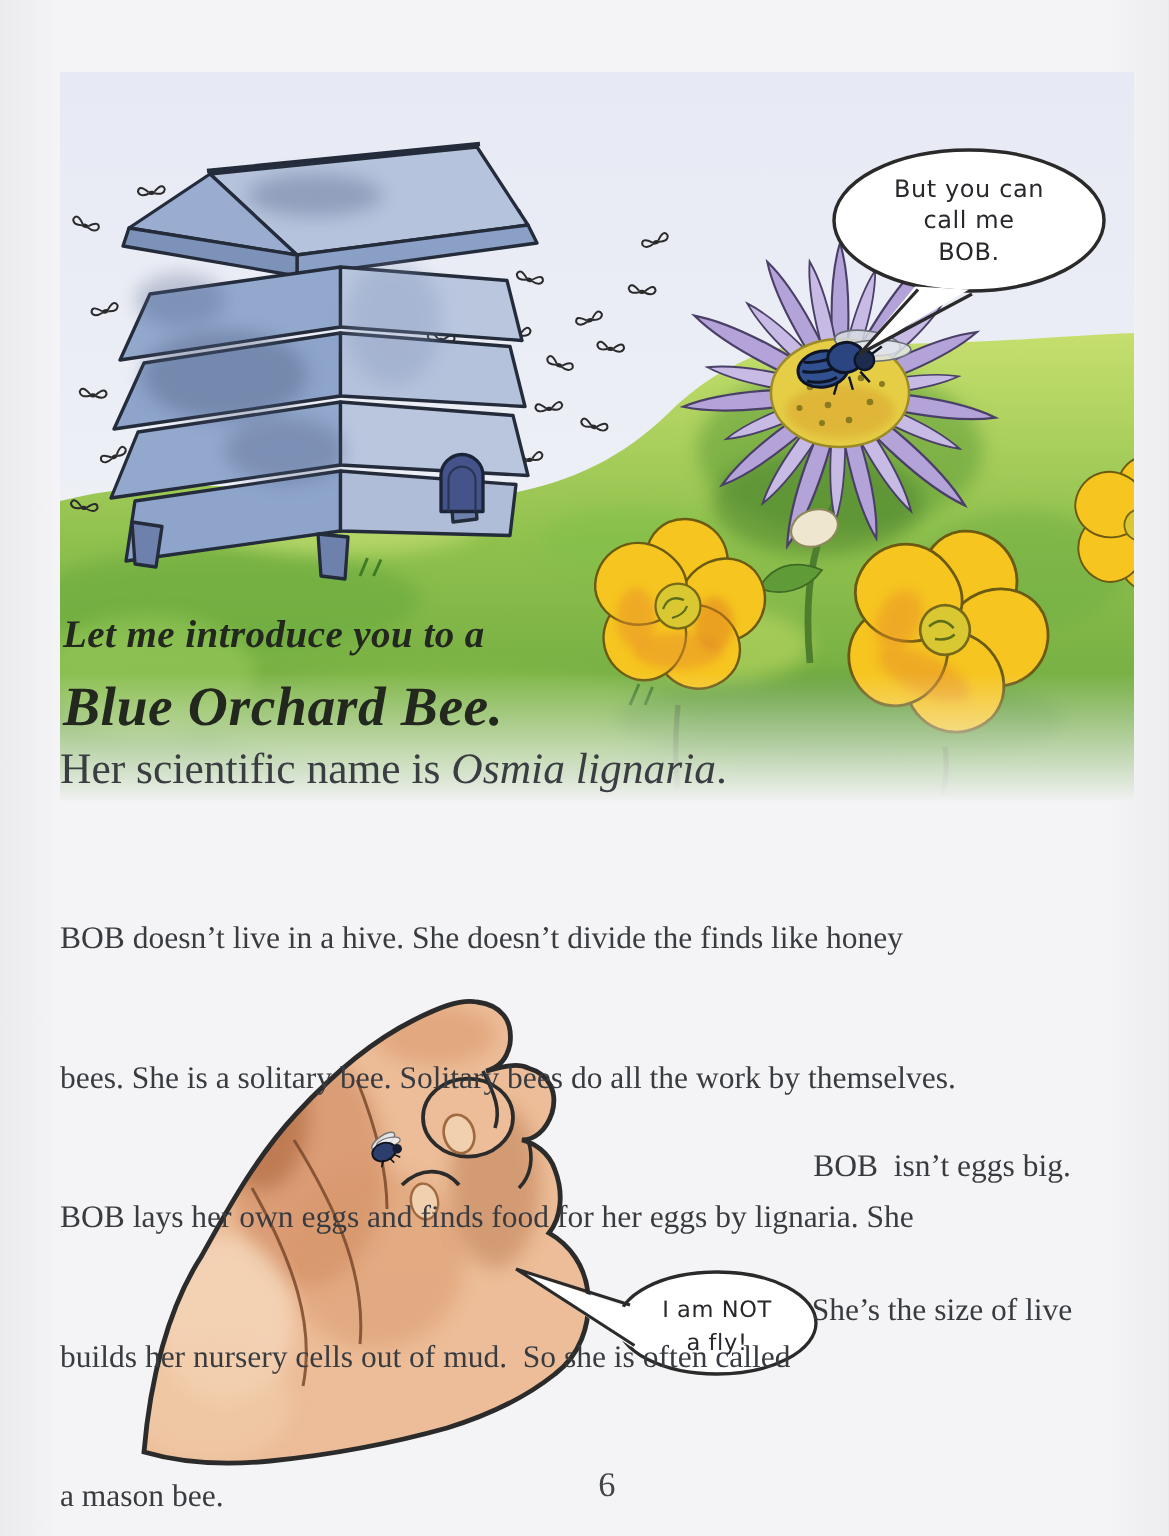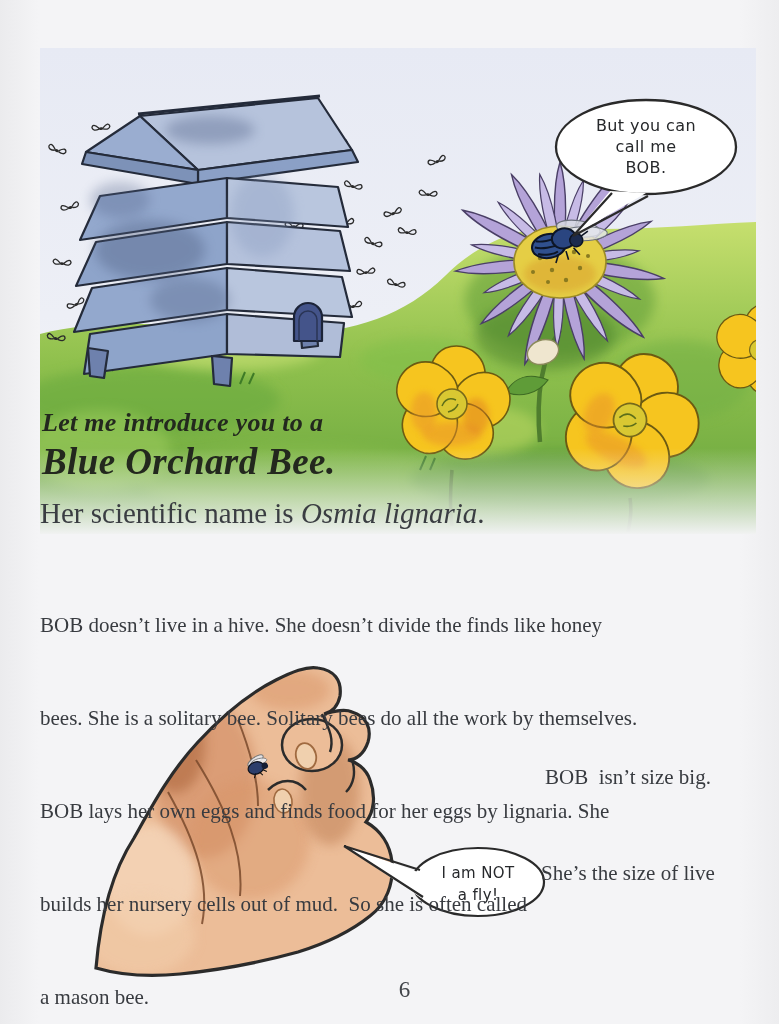--- a/index.html
+++ b/index.html
@@ -2,21 +2,21 @@
 <html><head>
 <meta charset="utf-8">
 <style>
   html,body{margin:0;padding:0;background:#e9e9eb;}
   .page{position:relative;width:779px;height:1024px;overflow:hidden;
         background:linear-gradient(to right,#ebebed,#f4f4f6 5%,#f4f4f6 95%,#ededef);
         font-family:"Liberation Serif",serif;color:#34373c;}
   svg.art{position:absolute;left:0;top:0;}
   .title-block{position:absolute;left:42px;top:408px;line-height:1.05;}
   .title-l1{font:italic bold 26px "Liberation Serif",serif;color:#23281e;letter-spacing:.3px;}
-  .title-l2{font:italic bold 37px "Liberation Serif",serif;color:#23281e;letter-spacing:.4px;margin-top:2px;}
+  .title-l2{font:italic bold 37px "Liberation Serif",serif;color:#23281e;letter-spacing:.4px;margin-top:12px;}
   .sci{position:absolute;left:40px;top:497px;font-size:29px;color:#3a3d42;white-space:pre;}
   .sci .species{font-style:italic;}
   .para{position:absolute;left:40px;top:548px;font-size:21px;line-height:31px;color:#383b40;white-space:pre;}
   .side{position:absolute;left:478px;top:697px;width:300px;text-align:center;
         font-size:21px;line-height:32px;color:#383b40;white-space:pre;}
   .pageno{position:absolute;left:0;right:0;top:977px;text-align:center;font-size:23px;color:#43464b;padding-left:30px;}
   .bub{font-family:"DejaVu Sans",sans-serif;fill:#26282b;}
   .bub1{font-size:16px;letter-spacing:.4px;}
   .bub2{font-size:15px;letter-spacing:.4px;}
 </style>
@@ -299,21 +299,21 @@
 
 <div class="para">
   <div>BOB doesn’t live in a hive. She doesn’t divide the finds like honey</div>
   <div>bees. She is a solitary bee. Solitary bees do all the work by themselves.</div>
   <div>BOB lays her own eggs and finds food for her eggs by lignaria. She</div>
   <div>builds her nursery cells out of mud.  So she is often called</div>
   <div>a mason bee.</div>
 </div>
 
 <div class="side">
-  <div>BOB  isn’t size big.</div>
+  <div>BOB  isn’t eggs big.</div>
   <div>She’s the size of live</div>
   
   
 </div>
 
 <div class="pageno">6</div>
 
 </div>
 
 </body></html>

